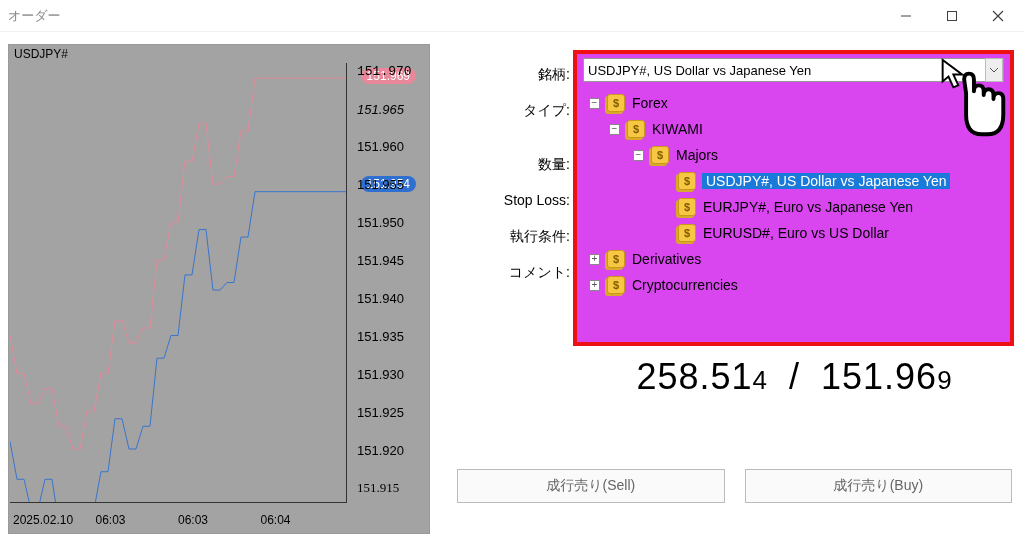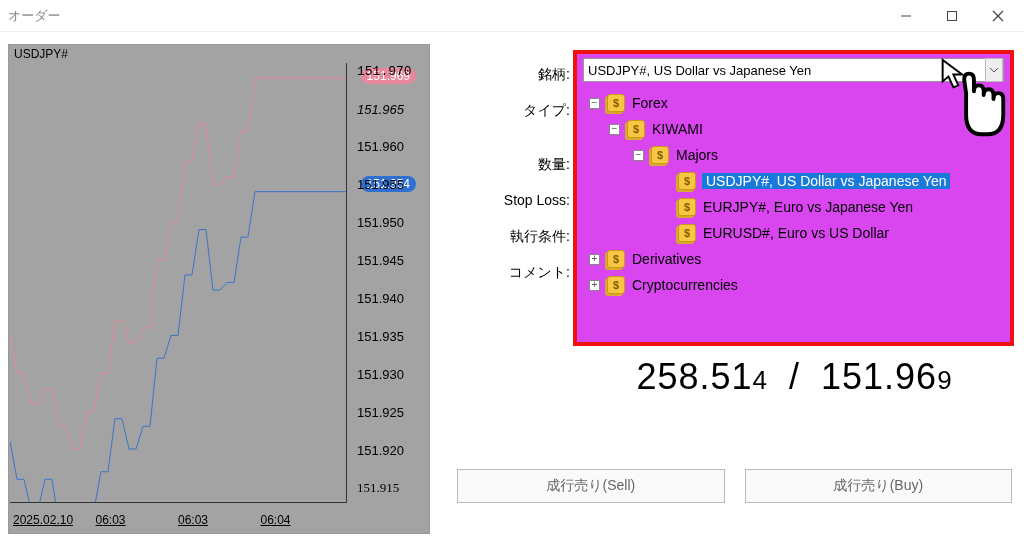--- a/index.html
+++ b/index.html
@@ -12,21 +12,21 @@
   .left { width: 445px; padding: 12px 0 0 8px; }
   .right { flex: 1; position: relative; padding: 18px 29px 16px 10px; }
 
   
   .chart-frame { width: 422px; height: 490px; border: 1px solid #999; background: #a3a3a3; position: relative; }
   .chart-title { position: absolute; top: 2px; left: 5px; font-size: 12px; }
   .chart-area { position: absolute; left: 1px; right: 82px; top: 18px; bottom: 30px; border-right: 1px solid #333; border-bottom: 1px solid #333; }
   .y-axis { position: absolute; right: 0; top: 18px; bottom: 30px; width: 80px; }
   .ytick { position: absolute; left: 8px; font-size: 13px; transform: translateY(-50%); }
   .x-axis { position: absolute; left: 0; right: 82px; bottom: 6px; display: flex; padding: 0 4px; font-size: 12px; }
-  .xlabel { flex: 1; text-align: left; text-decoration: underline; }
+  .xlabel { flex: 1; text-align: left; }
   .price-tag { position: absolute; right: -70px; padding: 1px 6px; color: #fff; font-size: 12px; transform: translateY(-50%); border-radius: 8px; }
   .tag-ask { background: #e8889a; top: 3%; }
   .tag-bid { background: #2f6fd0; top: 27.5%; }
   svg.lines { width: 100%; height: 100%; display: block; }
 
   
   .form-labels { position: absolute; left: 20px; top: 30px; display: flex; flex-direction: column; gap: 12px; align-items: flex-end; width: 105px; font-size: 14px; }
   .lbl { height: 24px; line-height: 24px; }
 
   

